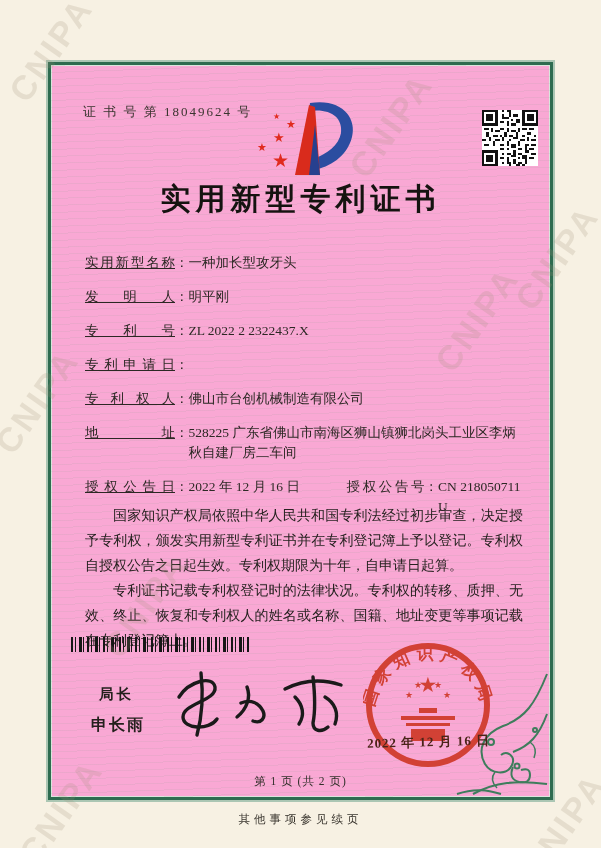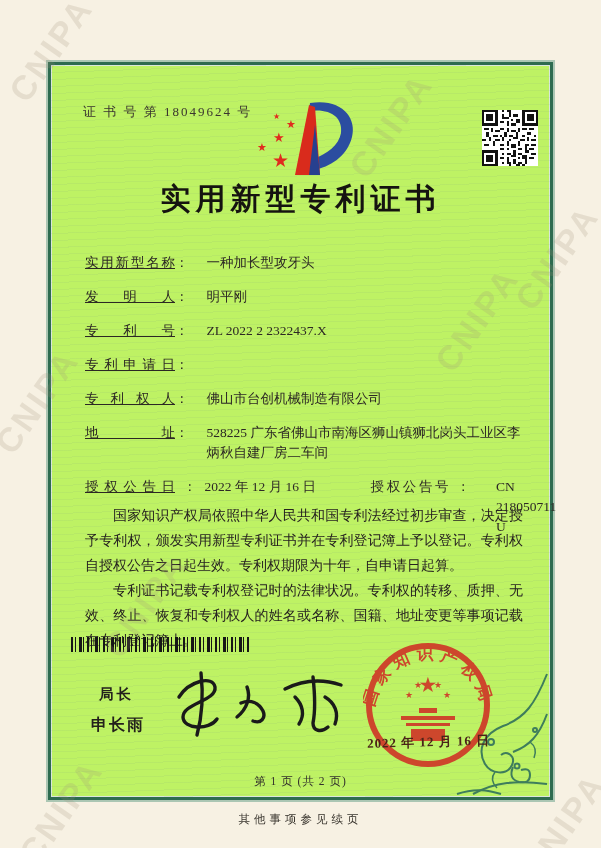--- a/index.html
+++ b/index.html
@@ -10,42 +10,42 @@
   }
   .wm {
     position:absolute; z-index:6; pointer-events:none;
     font-family:"Liberation Sans","DejaVu Sans",sans-serif;
     font-size:34px; font-weight:bold; letter-spacing:3px;
     color:rgba(158,146,118,0.20); transform:rotate(-55deg);
     white-space:nowrap;
   }
   .frame {
     position:absolute; left:48px; top:62px; width:505px; height:738px;
-    background:#bef264; border:3px solid #2e6b4f;
+    background:#f9a8d4; border:3px solid #2e6b4f;
     box-shadow:0 0 0 2px #abc6b3, inset 0 0 0 1px #d9e6dc;
     z-index:1;
   }
   .frame .lines {
     position:absolute; inset:0; pointer-events:none;
     background:repeating-linear-gradient(178deg, rgba(120,155,130,0.10) 0 1px, transparent 1px 7px);
   }
   .cert-number { position:absolute; left:32px; top:38px; font-size:13px; letter-spacing:2px; color:#3a352f; }
   .logo { position:absolute; left:196px; top:30px; width:116px; height:86px; }
   .qr { position:absolute; left:431px; top:45px; width:56px; height:56px; }
   .title {
     position:absolute; left:0; top:114px; width:100%;
     text-align:center; font-size:30px; font-weight:bold;
     letter-spacing:5px; color:#151310;
   }
   .fields { position:absolute; left:34px; top:188px; width:438px; font-size:13.5px; }
   .field { display:flex; margin-bottom:14px; line-height:20px; }
   .lbl { display:inline-block; width:90px; text-align:justify; text-align-last:justify; flex:none; color:#2c2824;text-decoration:underline; }
   .colon { flex:none; }
-  .val { flex:1; color:#2c2824;margin-left:18px; }
-  .grant-row { display:flex; line-height:20px;gap:8px; }
+  .val { flex:1; color:#2c2824; }
+  .grant-row { display:flex; line-height:20px; }
   .grant-row .lbl2 { display:inline-block; width:78px; text-align:justify; text-align-last:justify; flex:none; }
   .grant-row .gval { width:158px; flex:none; }
   .paras { position:absolute; left:34px; top:438px; width:438px; font-size:14px; line-height:25px; text-align:justify; color:#262220; }
   .paras p { text-indent:2em; }
   .barcode {
     position:absolute; left:20px; top:572px; width:178px; height:15px;
     background:repeating-linear-gradient(90deg,
       #161616 0 2px, transparent 2px 4px, #161616 4px 5px, transparent 5px 8px,
       #161616 8px 11px, transparent 11px 12px, #161616 12px 13px, transparent 13px 16px);
   }

